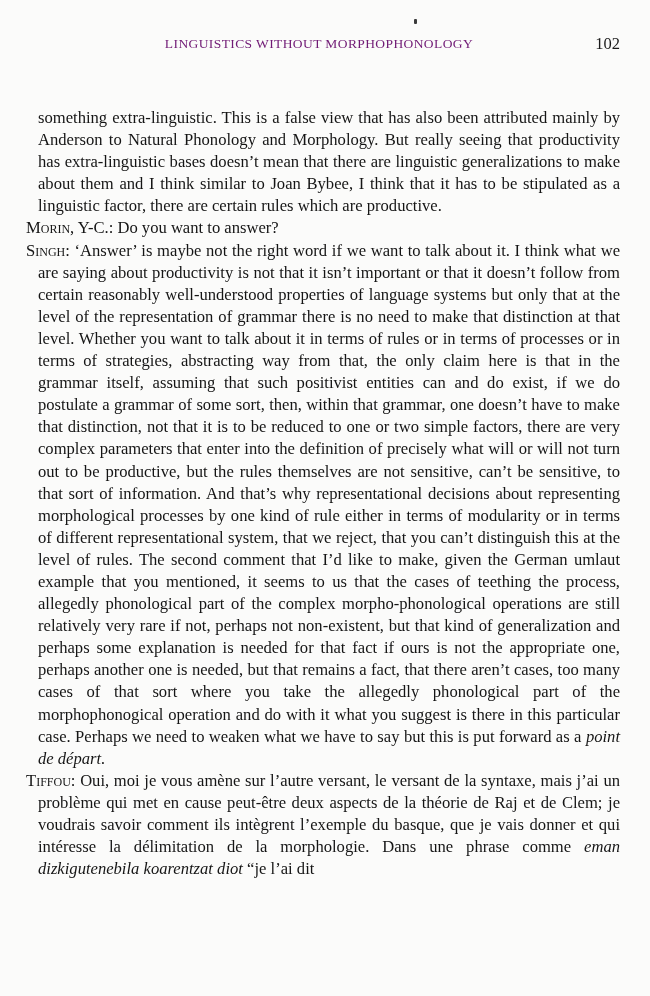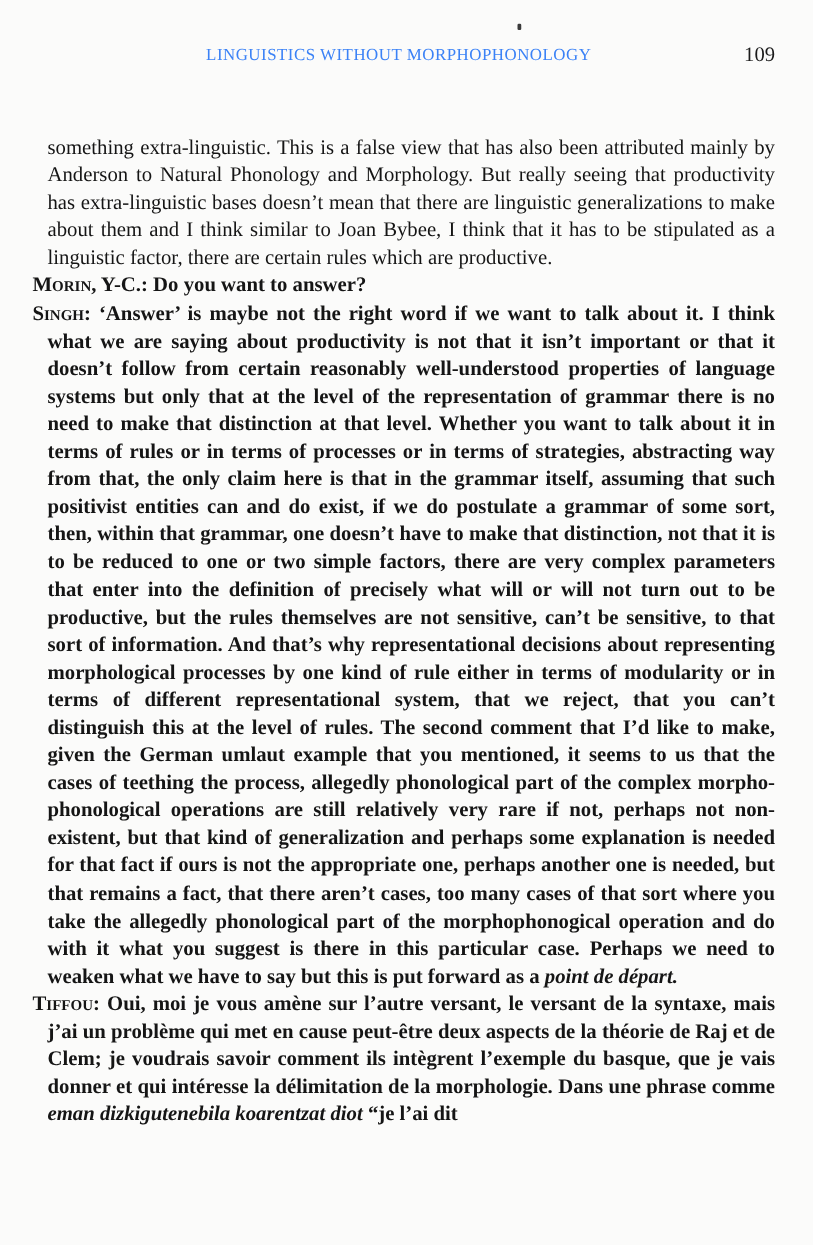--- a/index.html
+++ b/index.html
@@ -35,21 +35,21 @@
     top: 36px;
     left: 30px;
     right: 30px;
     height: 18px;
   }
   .head-title {
     display: block;
     text-align: center;
     font-size: 13.5px;
     letter-spacing: 0.4px;
-    color: #3b82f6;
+    color: #701a75;
     transform: translateX(-6px);
   }
   .page-num {
     position: absolute;
     right: 0;
     top: -2px;
     font-size: 16.5px;
     color: #1b1b1b;
   }
   .body-text {
@@ -61,37 +61,36 @@
     line-height: 22.1px;
     margin-top: 16px;
   }
   .para {
     text-align: justify;
     text-justify: inter-word;
     margin: 0;
   }
   .para.has-speaker {
     text-indent: -12px;
-    font-weight: bold;
   }
   .speaker {
     font-variant: small-caps;
   }
   em {
     font-style: italic;
   }
 </style>
 </head>
 <body>
 
 <div class="page">
   <span class="scan-speck"></span>
   <div class="running-head">
     <span class="head-title">LINGUISTICS WITHOUT MORPHOPHONOLOGY</span>
-    <span class="page-num">109</span>
+    <span class="page-num">102</span>
   </div>
   <div class="body-text" id="paragraphs">
       <div class="para"><span>something extra-linguistic. This is a false view that has also been attributed mainly by Anderson to Natural Phonology and Morphology. But really seeing that productivity has extra-linguistic bases doesn’t mean that there are linguistic generalizations to make about them and I think similar to Joan Bybee, I think that it has to be stipulated as a linguistic factor, there are certain rules which are productive.</span></div>
       <div class="para has-speaker"><span class="speaker">Morin, Y-C.: </span><span>Do you want to answer?</span></div>
       <div class="para has-speaker"><span class="speaker">Singh: </span><span>‘Answer’ is maybe not the right word if we want to talk about it. I think what we are saying about productivity is not that it isn’t important or that it doesn’t follow from certain reasonably well-understood properties of language systems but only that at the level of the representation of grammar there is no need to make that distinction at that level. Whether you want to talk about it in terms of rules or in terms of processes or in terms of strategies, abstracting way from that, the only claim here is that in the grammar itself, assuming that such positivist entities can and do exist, if we do postulate a grammar of some sort, then, within that grammar, one doesn’t have to make that distinction, not that it is to be reduced to one or two simple factors, there are very complex parameters that enter into the definition of precisely what will or will not turn out to be productive, but the rules themselves are not sensitive, can’t be sensitive, to that sort of information. And that’s why representational decisions about representing morphological processes by one kind of rule either in terms of modularity or in terms of different representational system, that we reject, that you can’t distinguish this at the level of rules. The second comment that I’d like to make, given the German umlaut example that you mentioned, it seems to us that the cases of teething the process, allegedly phonological part of the complex morpho-phonological operations are still relatively very rare if not, perhaps not non-existent, but that kind of generalization and perhaps some explanation is needed for that fact if ours is not the appropriate one, perhaps another one is needed, but that remains a fact, that there aren’t cases, too many cases of that sort where you take the allegedly phonological part of the morphophonogical operation and do with it what you suggest is there in this particular case. Perhaps we need to weaken what we have to say but this is put forward as a </span><em>point de départ.</em></div>
       <div class="para has-speaker"><span class="speaker">Tiffou: </span><span>Oui, moi je vous amène sur l’autre versant, le versant de la syntaxe, mais j’ai un problème qui met en cause peut-être deux aspects de la théorie de Raj et de Clem; je voudrais savoir comment ils intègrent l’exemple du basque, que je vais donner et qui intéresse la délimitation de la morphologie. Dans une phrase comme </span><em>eman dizkigutenebila koarentzat diot</em><span> “je l’ai dit</span></div>
     </div>
 </div>
 
 </body></html>

